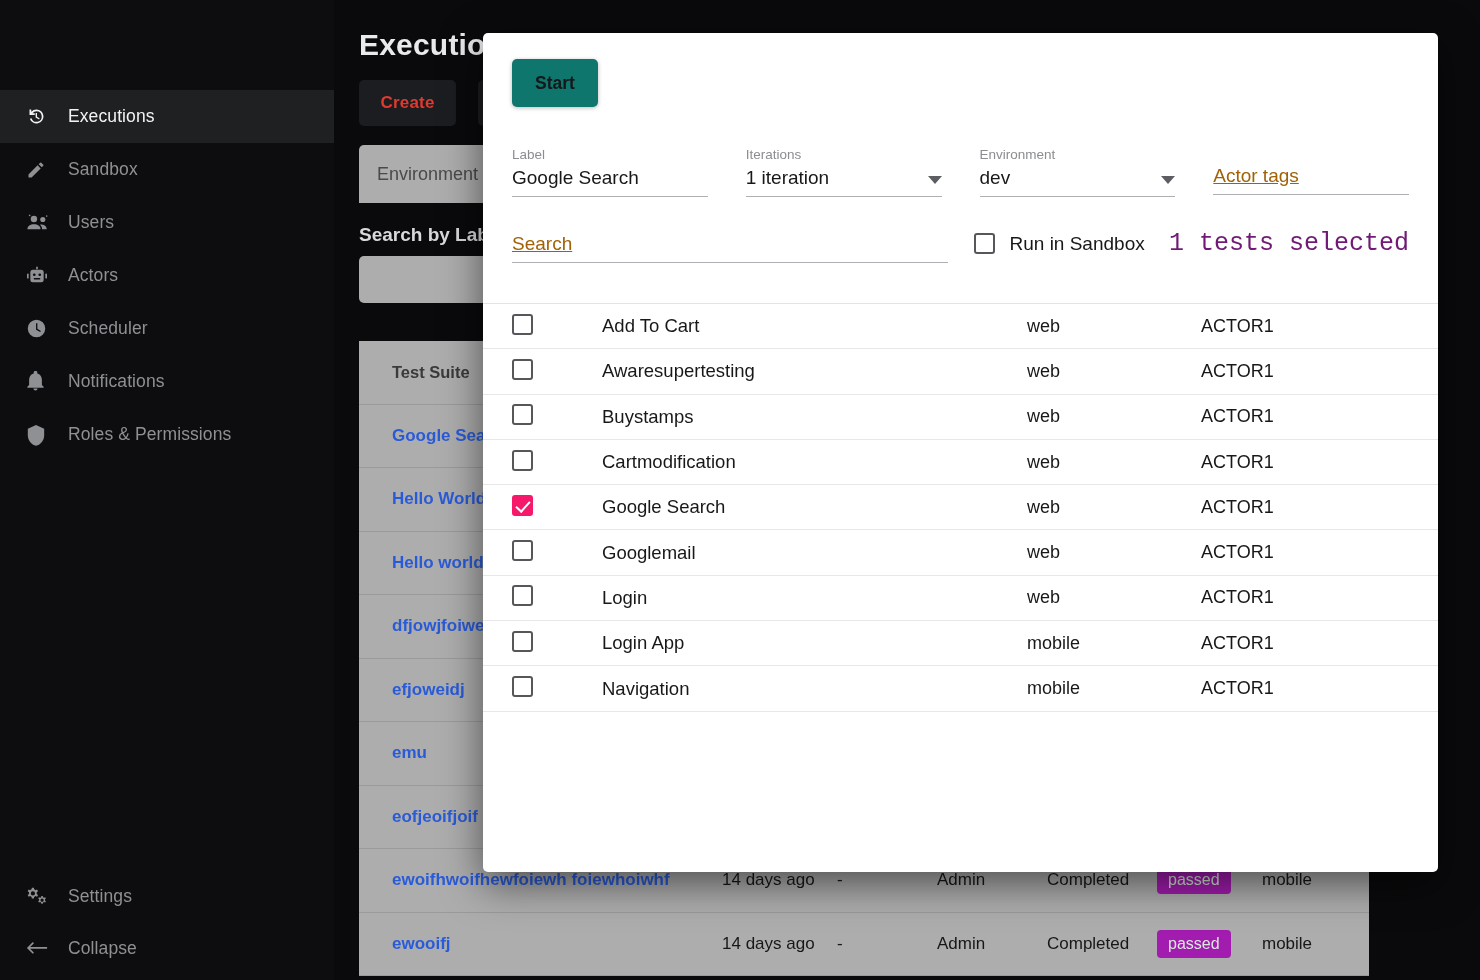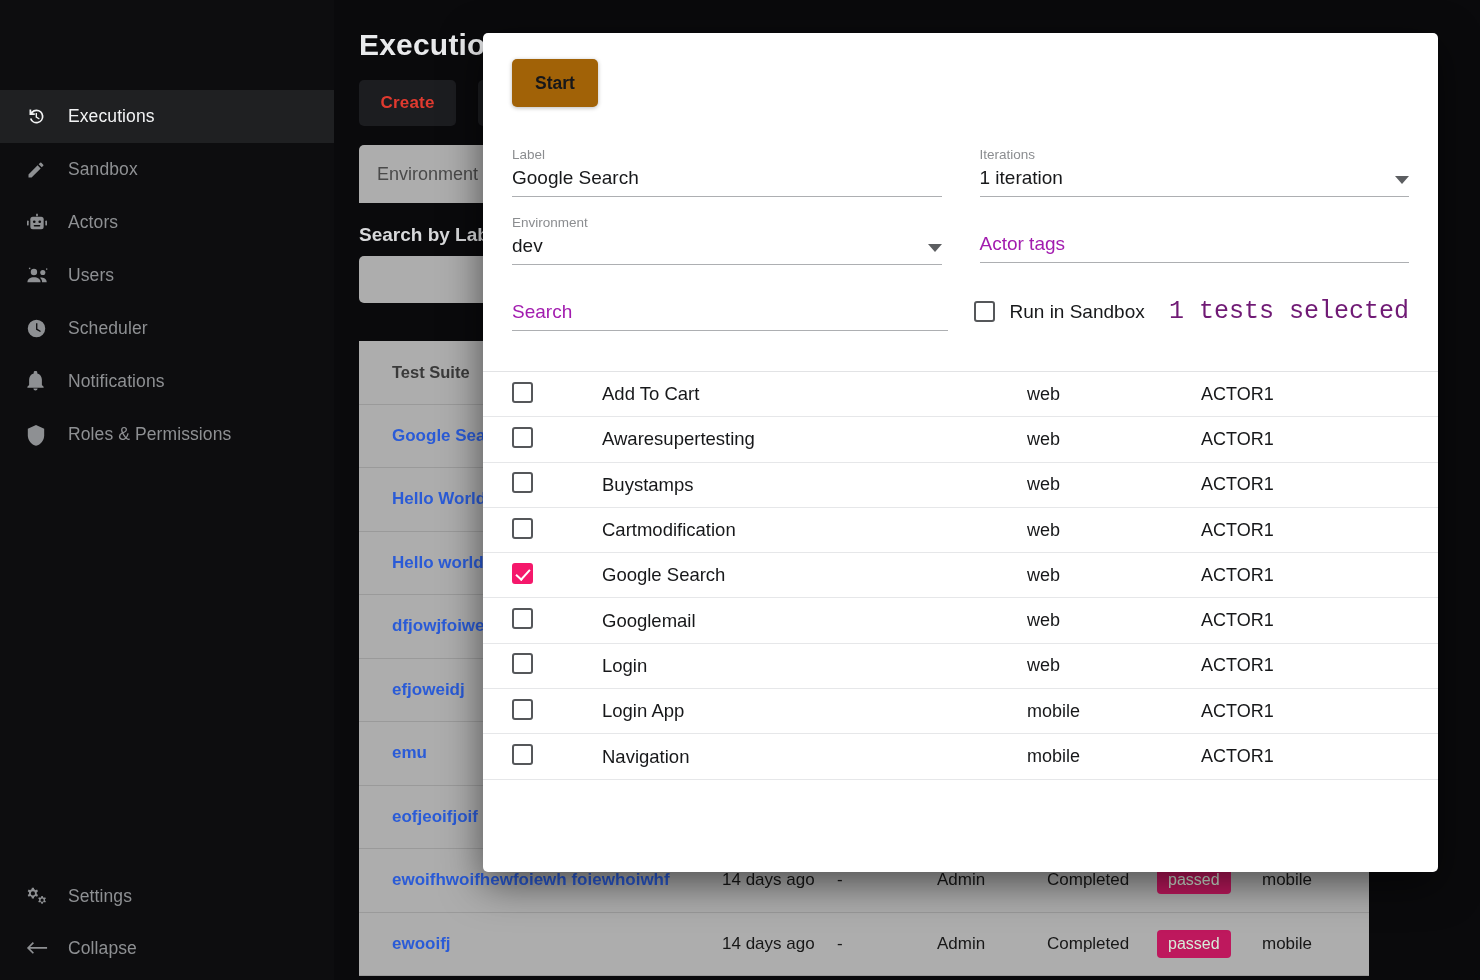--- a/index.html
+++ b/index.html
@@ -134,21 +134,21 @@
   .etr .c-suite { width: 330px; color: #2a5bd7; font-weight: bold; overflow: hidden; white-space: nowrap; }
   .etr.head .c-suite { color: #3a3a3a; }
   .etr .c-when { width: 115px; color: #171717; }
   .etr .c-dash { width: 100px; color: #171717; }
   .etr .c-user { width: 110px; color: #171717; }
   .etr .c-status { width: 110px; color: #171717; }
   .etr .c-result { width: 105px; }
   .etr .c-type { color: #171717; }
   .pill {
     display: inline-block;
-    background: #be185d;
+    background: #a21caf;
     color: #d6ecd9;
     border-radius: 4px;
     padding: 5px 11px;
     font-size: 16px;
   }
 
   
   .modal {
     position: absolute;
     left: 483px;
@@ -165,56 +165,56 @@
     margin: 40px 0 0 29px;
     font-size: 25px;
     font-weight: bold;
     color: #17181a;
     letter-spacing: .1px;
   }
   .start-btn {
     margin: 26px 0 0 29px;
     width: 86px;
     height: 48px;
-    background: #a16207;
+    background: #0f766e;
     border: none;
     border-radius: 5px;
     box-shadow: 0 1px 4px rgba(0,0,0,.28);
     font-size: 17.5px;
     font-weight: bold;
     color: #16171a;
     font-family: "Liberation Sans", sans-serif;
     cursor: pointer;
   }
 
   .form-grid {
     margin: 22px 29px 0 29px;
     display: grid;
-    grid-template-columns: 1fr 1fr;
+    grid-template-columns: 1fr 1fr 1fr 1fr;
     column-gap: 38px;
   }
   .field { position: relative; padding-top: 18px; }
   .field-label {
     font-size: 13.5px;
     color: #8b8d90;
     margin-bottom: 5px;
   }
   .field-line {
     display: flex;
     align-items: flex-end;
     justify-content: space-between;
     border-bottom: 1px solid #adafb2;
     padding-bottom: 7px;
     min-height: 29px;
   }
   .field-value {
     font-size: 19px;
     color: #17181a;
   }
-  .field-value.placeholder { color: #a21caf; }
+  .field-value.placeholder { color: #a16207; text-decoration: underline; }
   .caret {
     width: 0; height: 0;
     border-left: 7px solid transparent;
     border-right: 7px solid transparent;
     border-top: 8px solid #5c5e61;
     margin-bottom: 5px;
   }
   .field.no-label { padding-top: 36px; }
 
   .opts-row {
@@ -305,44 +305,44 @@
         <div class="sb-item">
           <span class="sb-icon">
             <svg width="20" height="20" viewBox="0 0 24 24" fill="currentColor">
               <path d="M3 17.3V21h3.7L17.6 10.1l-3.7-3.7zM20.7 7a1 1 0 0 0 0-1.4l-2.3-2.3a1 1 0 0 0-1.4 0l-1.8 1.8 3.7 3.7z"></path>
             </svg>
           </span>
           <span>Sandbox</span>
         </div>
         <div class="sb-item">
           <span class="sb-icon">
+            <svg width="23" height="19" viewBox="0 0 26 20" fill="currentColor">
+              <circle cx="9" cy="6" r="3.6"></circle>
+              <path d="M1.6 17.5c0-3.6 3.3-5.6 7.4-5.6s7.4 2 7.4 5.6z"></path>
+              <circle cx="19" cy="6.6" r="2.9"></circle>
+              <path d="M16.4 12.4c3.6 0 7 1.6 7 5.1h-5.2c0-2-.8-3.7-2.3-4.9z"></path>
+              <rect x="3.3" y="1.2" width="1.6" height="1.6"></rect>
+              <rect x="22.6" y="2" width="1.5" height="1.5"></rect>
+            </svg>
+          </span>
+          <span>Users</span>
+        </div>
+        <div class="sb-item">
+          <span class="sb-icon">
             <svg width="22" height="20" viewBox="0 0 26 24" fill="currentColor">
               <rect x="1" y="9" width="2" height="6" rx="1"></rect>
               <rect x="23" y="9" width="2" height="6" rx="1"></rect>
               <path d="M12 1h2v3h-2z"></path>
               <rect x="5" y="4.5" width="16" height="15" rx="3"></rect>
               <circle cx="9.7" cy="10.5" r="1.6" fill="#0d0d0f"></circle>
               <circle cx="16.3" cy="10.5" r="1.6" fill="#0d0d0f"></circle>
               <rect x="9" y="14.5" width="8" height="1.8" rx=".9" fill="#0d0d0f"></rect>
             </svg>
           </span>
           <span>Actors</span>
-        </div>
-        <div class="sb-item">
-          <span class="sb-icon">
-            <svg width="23" height="19" viewBox="0 0 26 20" fill="currentColor">
-              <circle cx="9" cy="6" r="3.6"></circle>
-              <path d="M1.6 17.5c0-3.6 3.3-5.6 7.4-5.6s7.4 2 7.4 5.6z"></path>
-              <circle cx="19" cy="6.6" r="2.9"></circle>
-              <path d="M16.4 12.4c3.6 0 7 1.6 7 5.1h-5.2c0-2-.8-3.7-2.3-4.9z"></path>
-              <rect x="3.3" y="1.2" width="1.6" height="1.6"></rect>
-              <rect x="22.6" y="2" width="1.5" height="1.5"></rect>
-            </svg>
-          </span>
-          <span>Users</span>
         </div>
         <div class="sb-item">
           <span class="sb-icon">
             <svg width="21" height="21" viewBox="0 0 24 24" fill="currentColor">
               <path d="M12 2a10 10 0 1 0 0 20 10 10 0 0 0 0-20zm1 10.4 4 2.4-.8 1.3-4.7-2.8V6h1.5z"></path>
             </svg>
           </span>
           <span>Scheduler</span>
         </div>
         <div class="sb-item">

